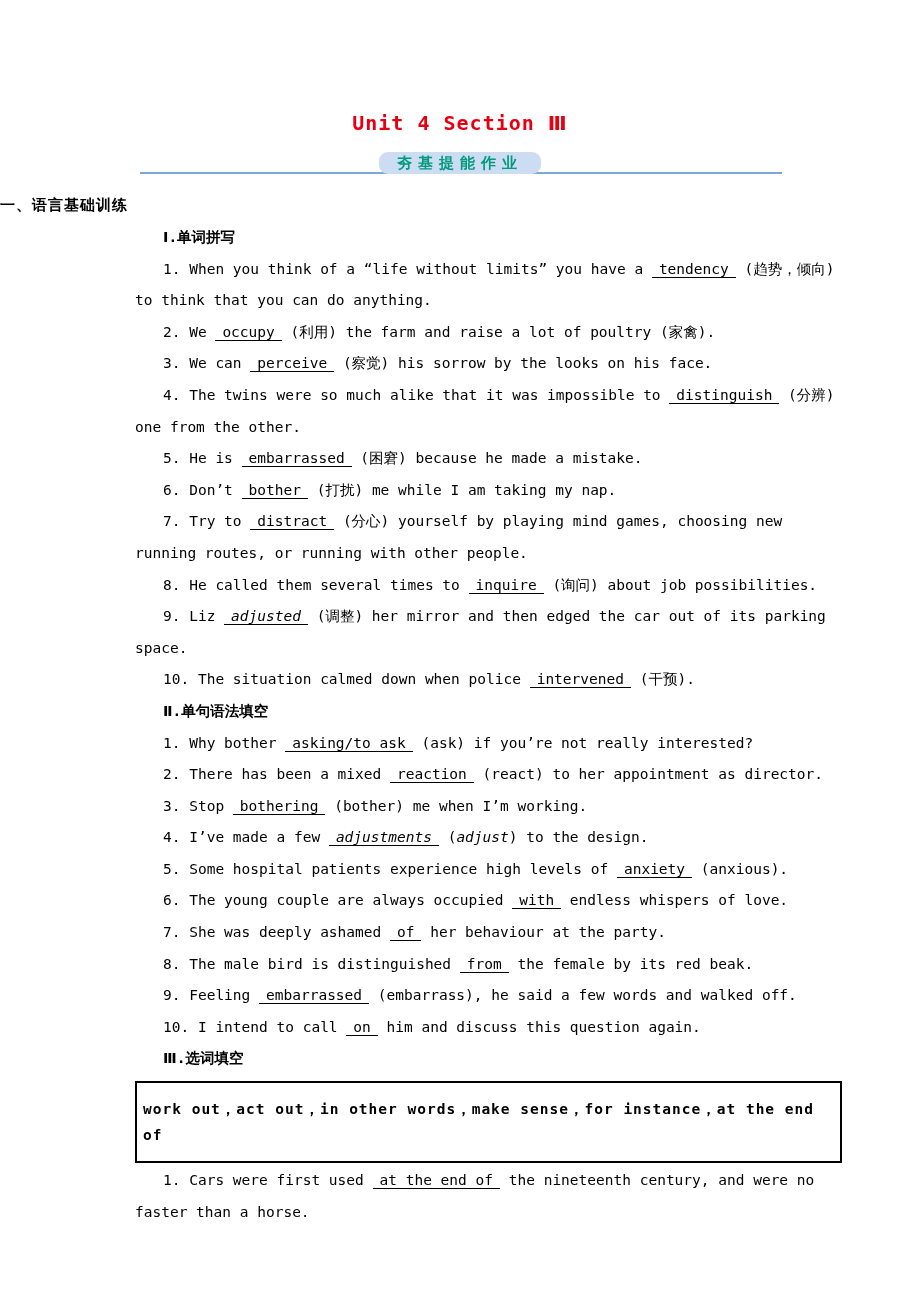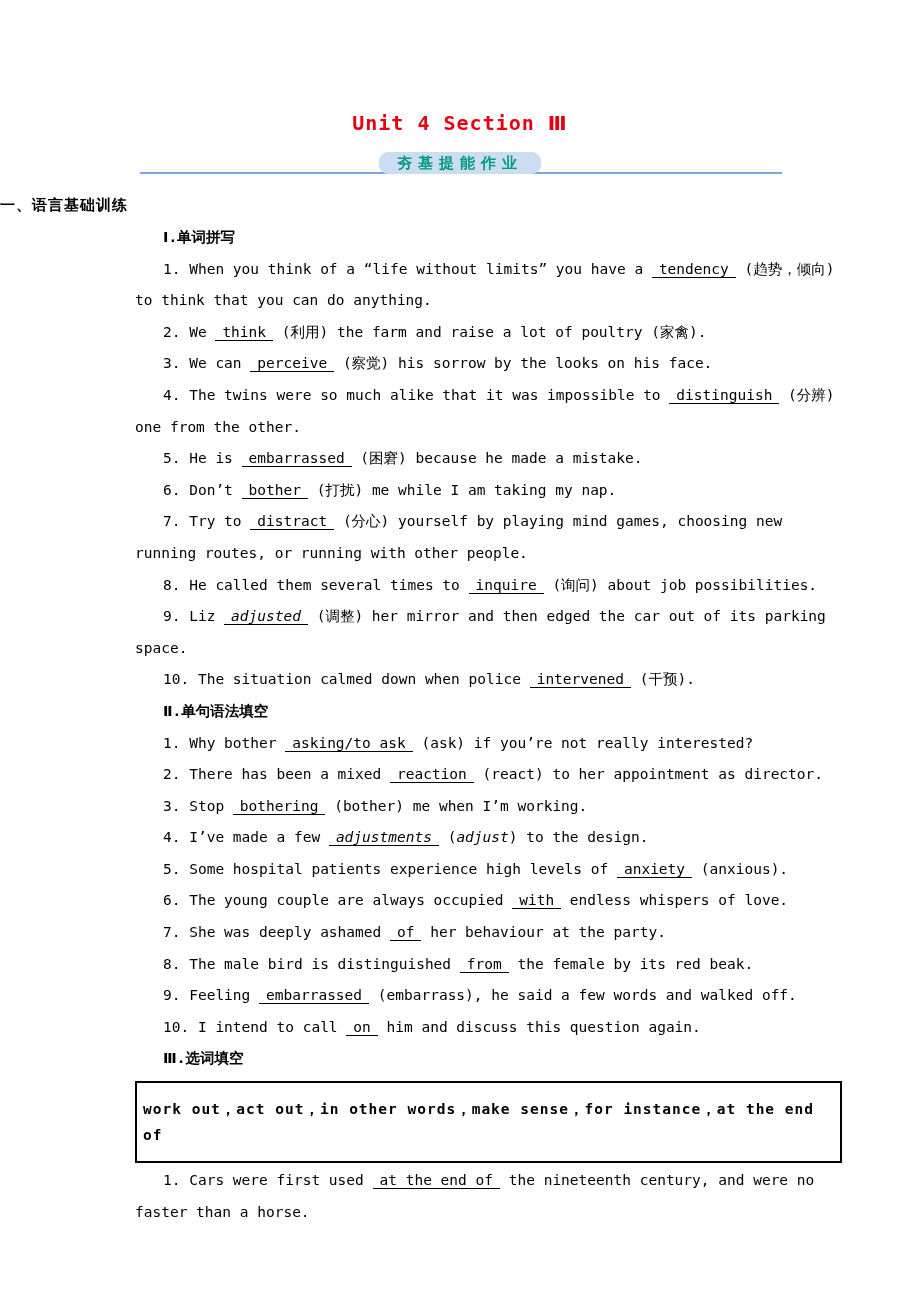--- a/index.html
+++ b/index.html
@@ -80,21 +80,21 @@
 <div class="page">
   <h1 class="title">Unit 4  Section Ⅲ</h1>
   <div class="badge-row">
     <div class="badge-line"></div>
     <span class="badge">夯基提能作业</span>
   </div>
   <h2 class="section-heading">一、语言基础训练</h2>
   <div class="content" id="content">
       <p class="subheading">Ⅰ.单词拼写</p>
       <p class="item"><span>1. When you think of a “life without limits” you have a </span><span class="ans">tendency</span><span> (趋势，倾向) to think that you can do anything.</span></p>
-      <p class="item"><span>2. We </span><span class="ans">think</span><span> (利用) the farm and raise a lot of poultry (家禽).</span></p>
+      <p class="item"><span>2. We </span><span class="ans">occupy</span><span> (利用) the farm and raise a lot of poultry (家禽).</span></p>
       <p class="item"><span>3. We can </span><span class="ans">perceive</span><span> (察觉) his sorrow by the looks on his face.</span></p>
       <p class="item"><span>4. The twins were so much alike that it was impossible to </span><span class="ans">distinguish</span><span> (分辨) one from the other.</span></p>
       <p class="item"><span>5. He is </span><span class="ans">embarrassed</span><span> (困窘) because he made a mistake.</span></p>
       <p class="item"><span>6. Don’t </span><span class="ans">bother</span><span> (打扰) me while I am taking my nap.</span></p>
       <p class="item"><span>7. Try to </span><span class="ans">distract</span><span> (分心) yourself by playing mind games, choosing new running routes, or running with other people.</span></p>
       <p class="item"><span>8. He called them several times to </span><span class="ans">inquire</span><span> (询问) about job possibilities.</span></p>
       <p class="item"><span>9. Liz </span><span class="ans italic">adjusted</span><span> (调整) her mirror and then edged the car out of its parking space.</span></p>
       <p class="item"><span>10. The situation calmed down when police </span><span class="ans">intervened</span><span> (干预).</span></p>
       <p class="subheading">Ⅱ.单句语法填空</p>
       <p class="item"><span>1. Why bother </span><span class="ans">asking/to ask</span><span> (ask) if you’re not really interested?</span></p>

